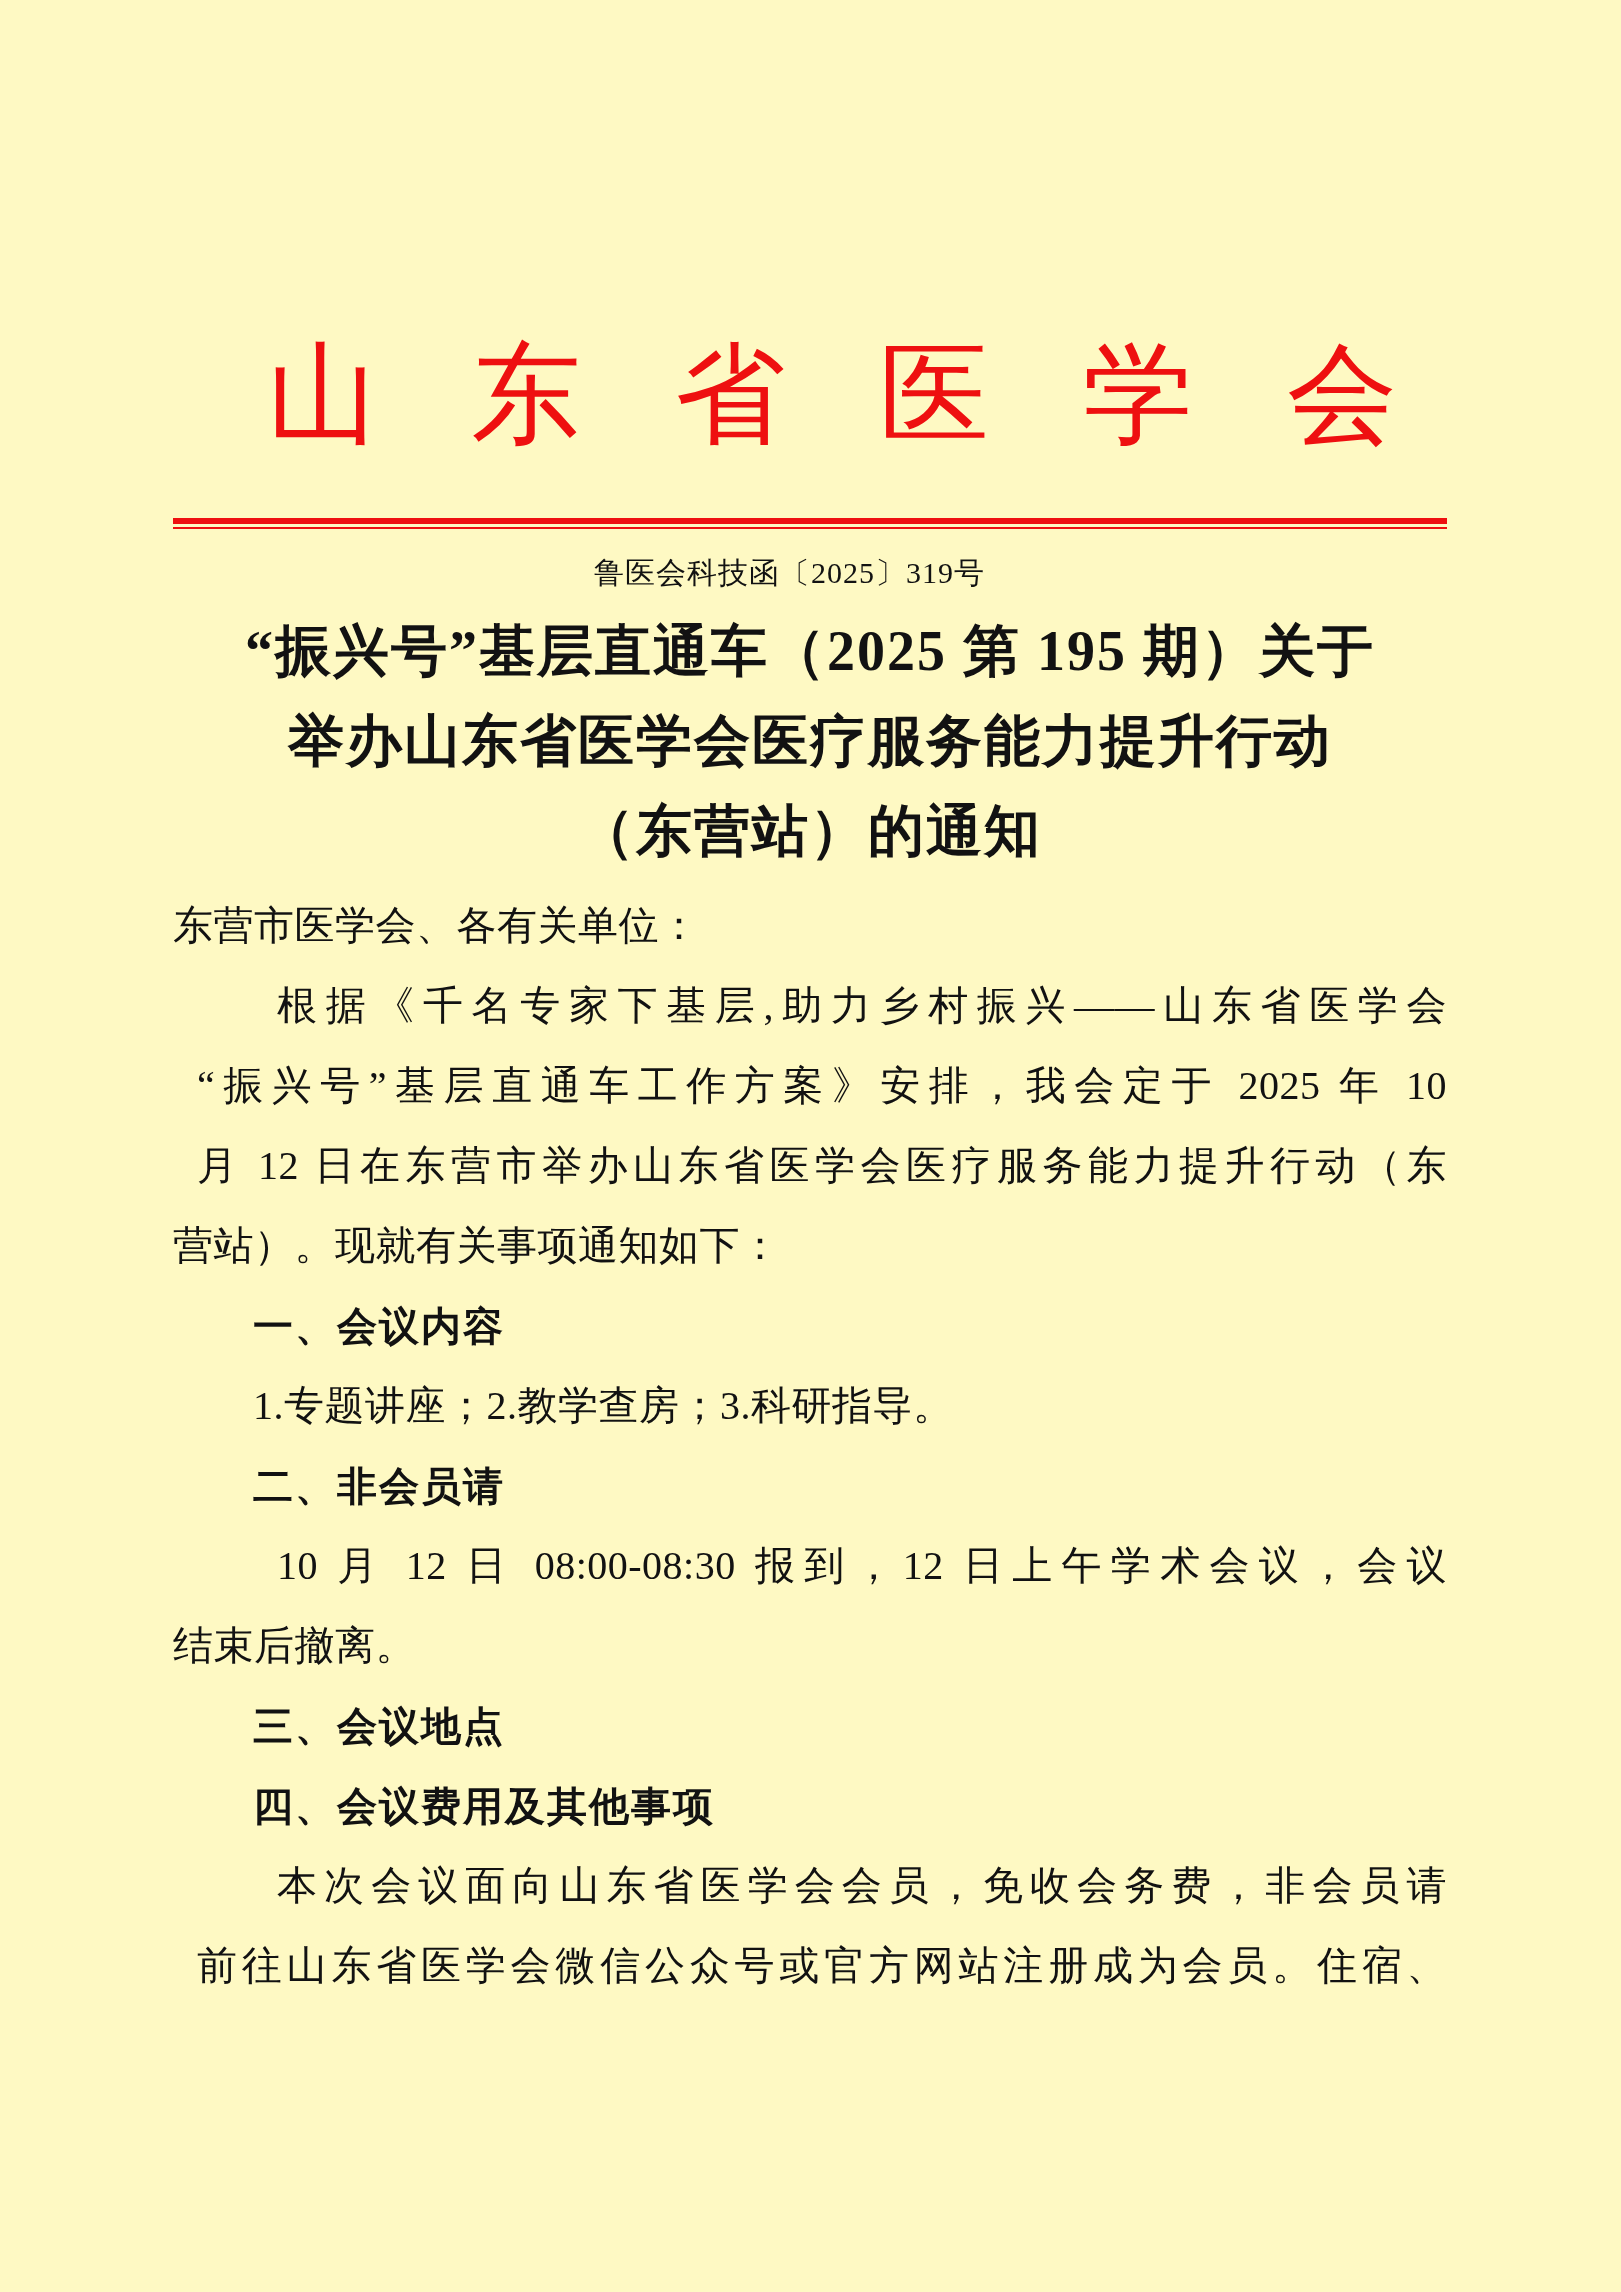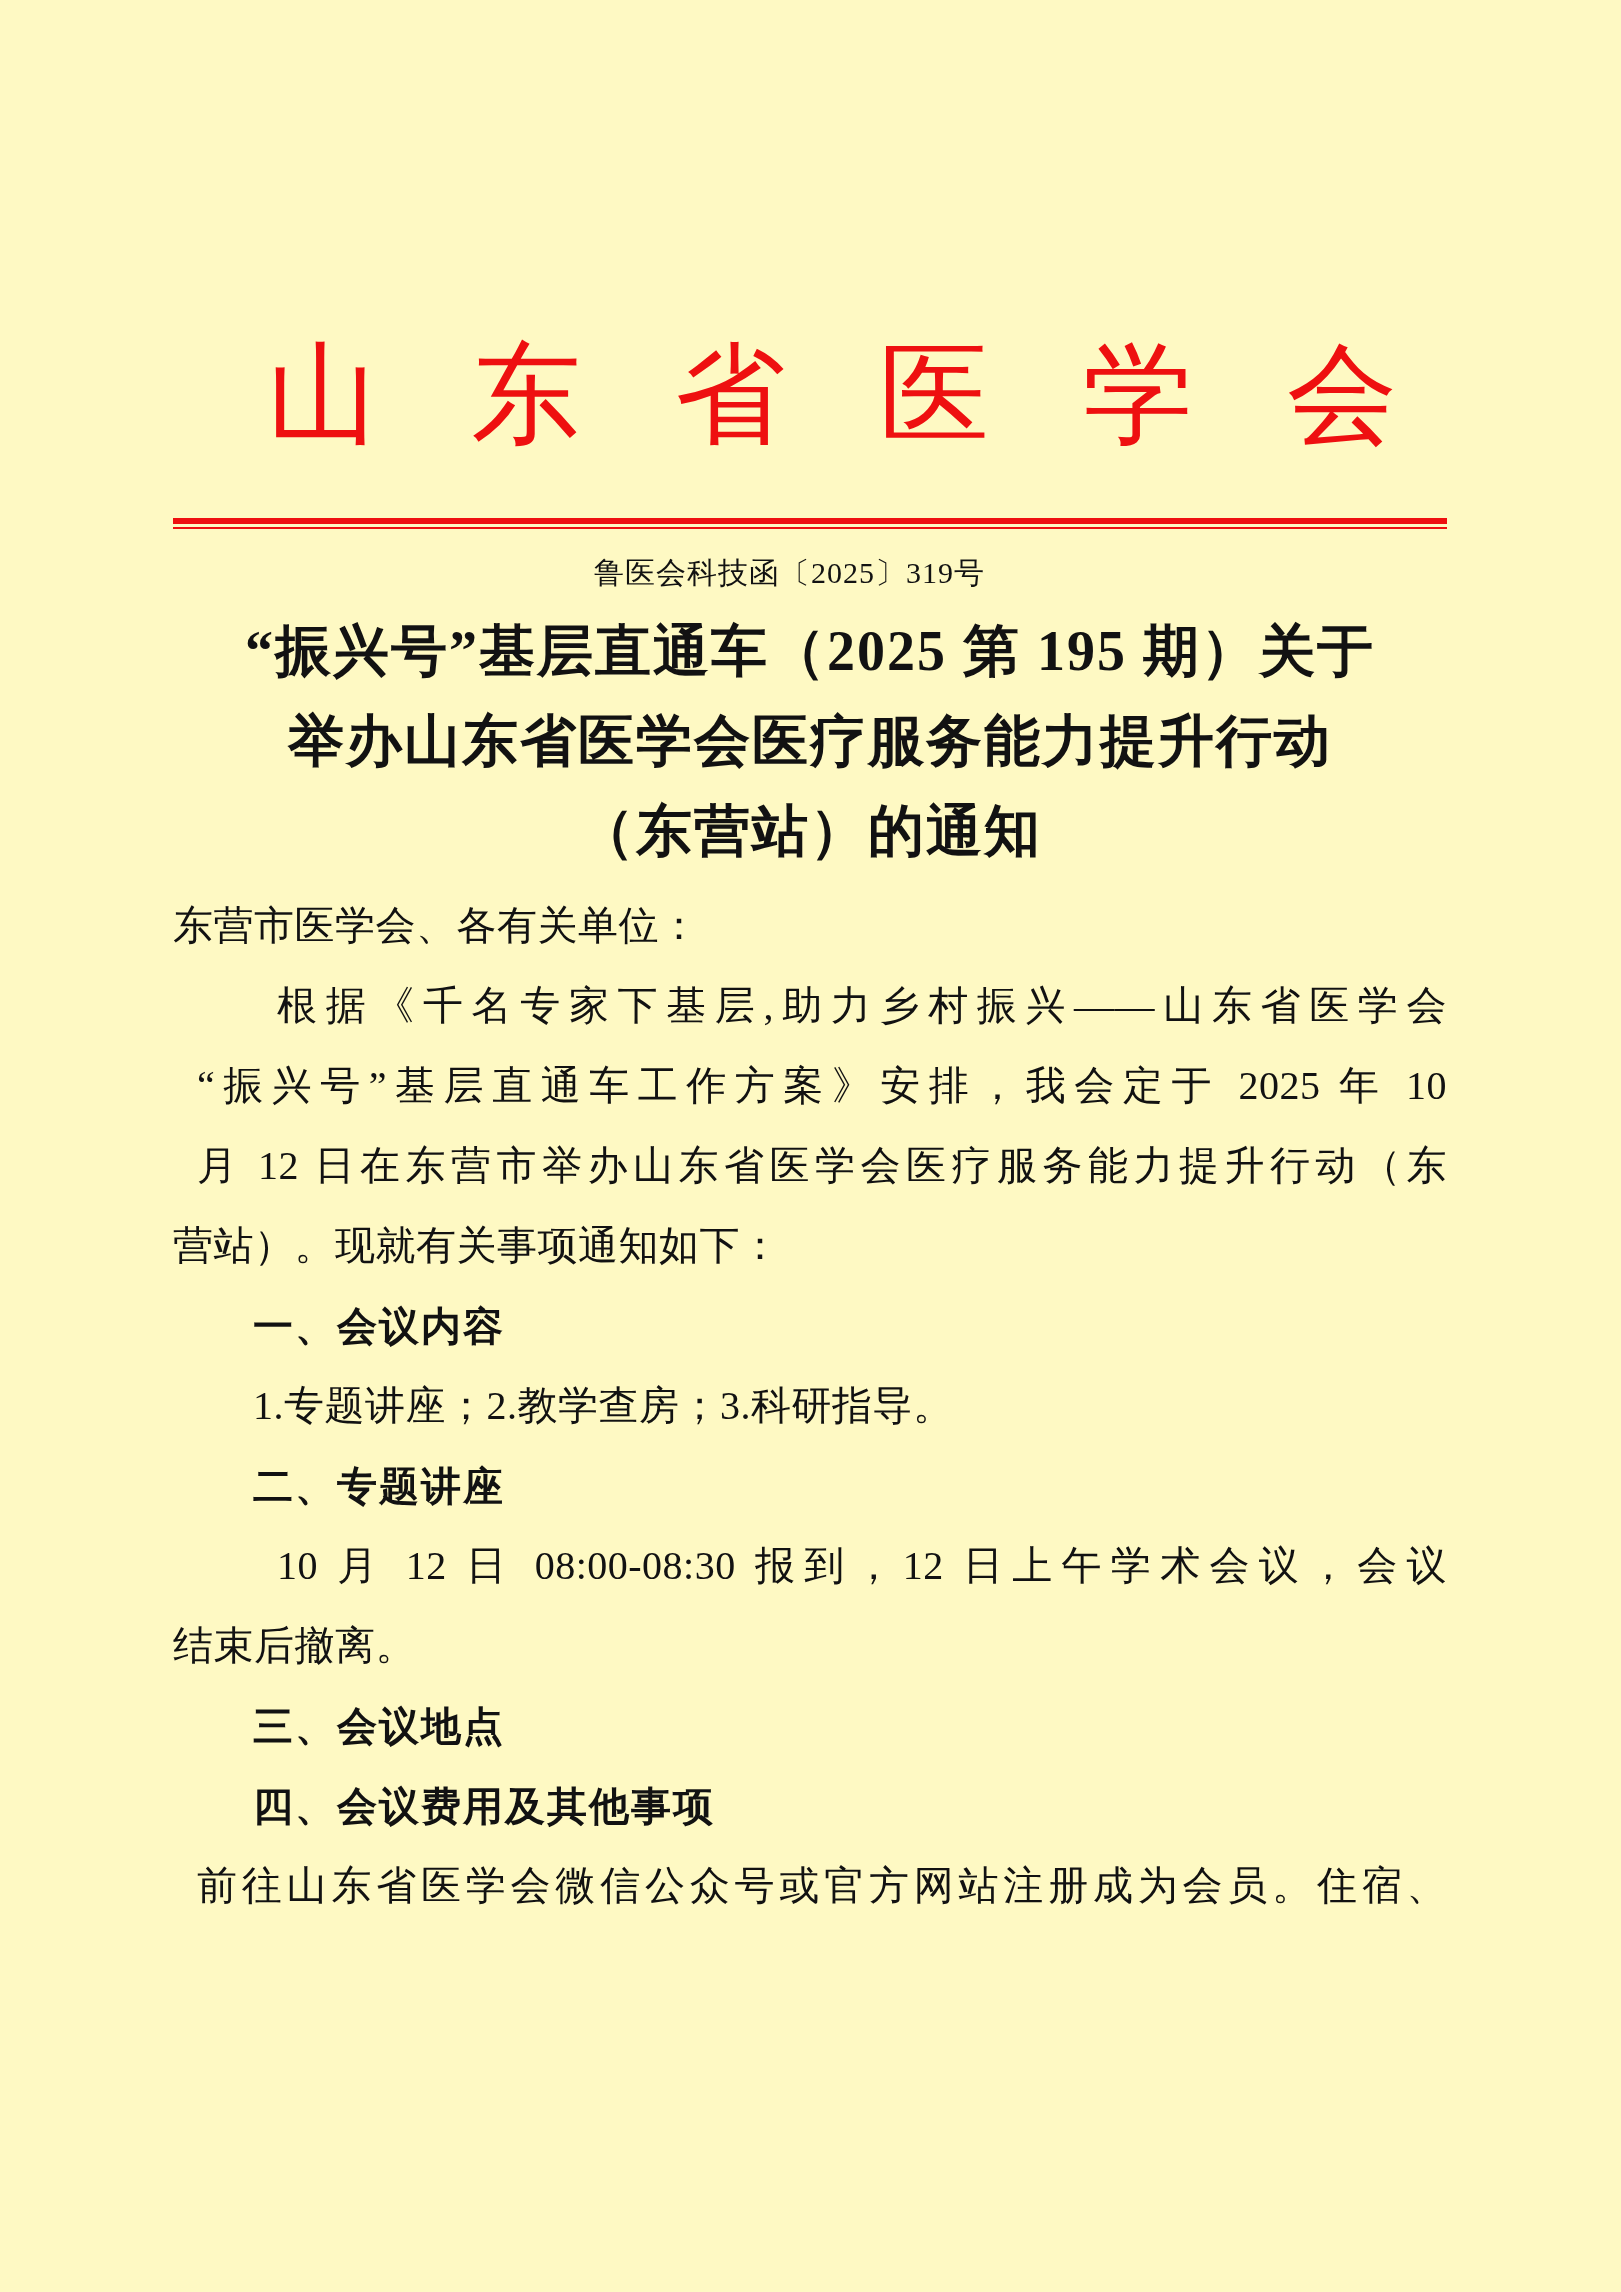--- a/index.html
+++ b/index.html
@@ -95,22 +95,23 @@
   </div>
 
   <div class="body-block" id="body-lines">
       <div class="line">东营市医学会、各有关单位：</div>
       <div class="line indent fill">根据《千名专家下基层,助力乡村振兴——山东省医学会</div>
       <div class="line fill">“振兴号”基层直通车工作方案》安排，我会定于 2025 年 10</div>
       <div class="line fill">月 12 日在东营市举办山东省医学会医疗服务能力提升行动（东</div>
       <div class="line">营站）。现就有关事项通知如下：</div>
       <div class="line indent heading">一、会议内容</div>
       <div class="line indent">1.专题讲座；2.教学查房；3.科研指导。</div>
-      <div class="line indent heading">二、专题讲座</div>
+      <div class="line indent heading">二、非会员请</div>
       <div class="line indent fill">10 月 12 日 08:00-08:30 报到，12 日上午学术会议，会议</div>
       <div class="line">结束后撤离。</div>
       <div class="line indent heading">三、会议地点</div>
       <div class="line indent heading">四、会议费用及其他事项</div>
+      <div class="line indent fill">本次会议面向山东省医学会会员，免收会务费，非会员请</div>
       <div class="line fill">前往山东省医学会微信公众号或官方网站注册成为会员。住宿、</div>
     </div>
 
 </div>
 
 
 </body></html>

